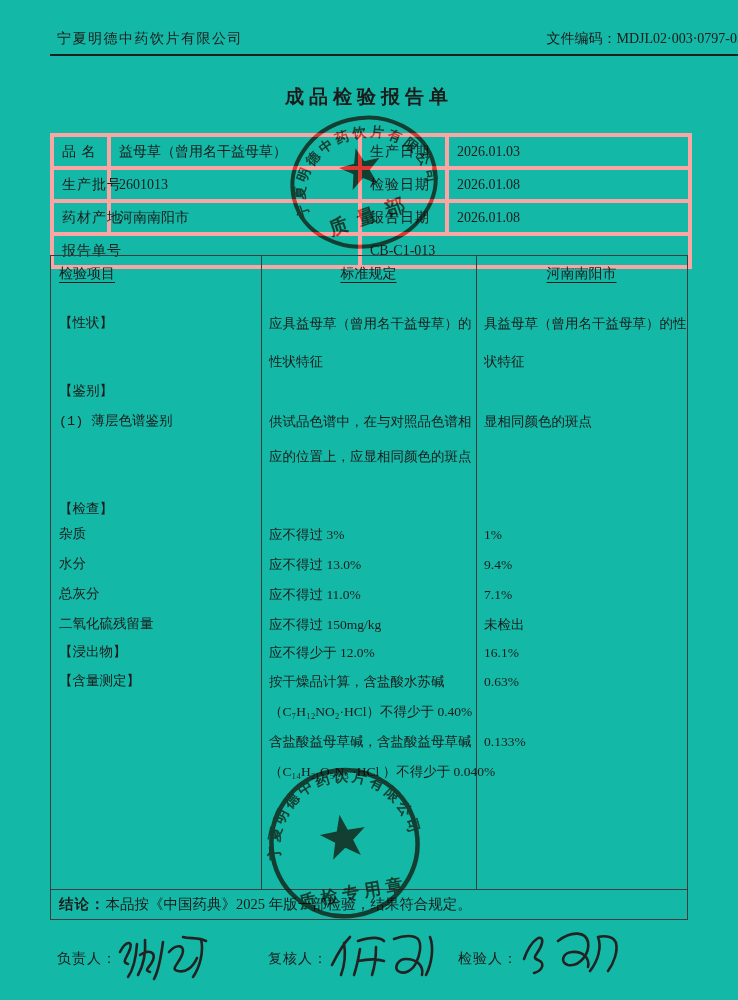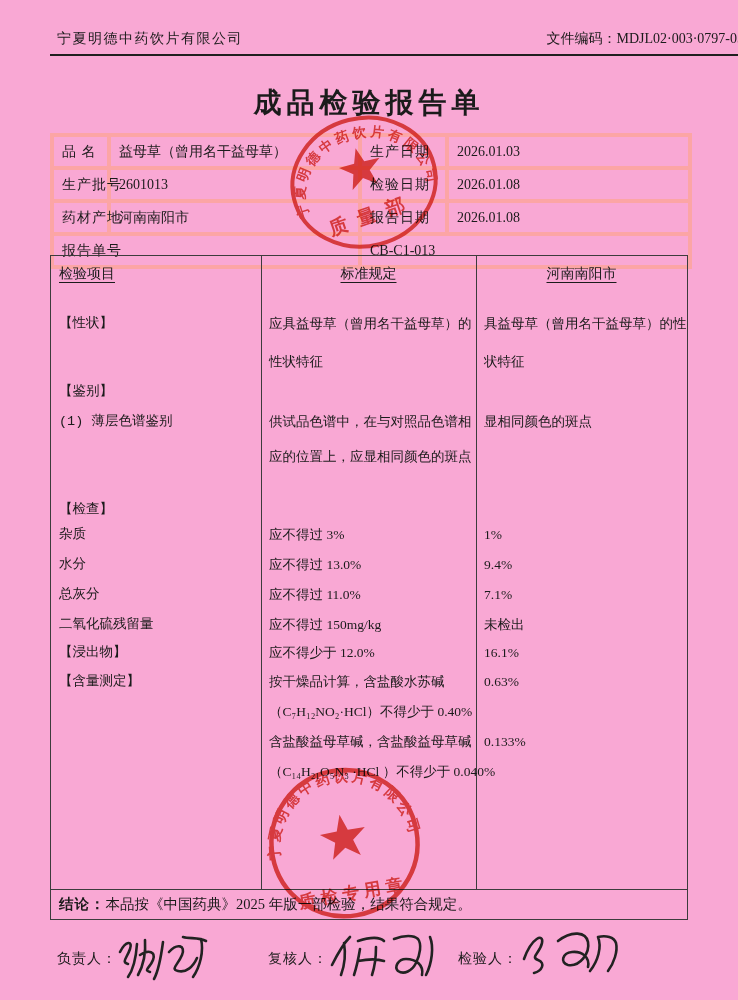--- a/index.html
+++ b/index.html
@@ -1,23 +1,23 @@
 <!DOCTYPE html>
 <html><head>
 <meta charset="utf-8">
 <style>
   html,body{margin:0;padding:0;background:#ffffff;}
-  .page{position:relative;width:738px;height:1000px;background:#f9a8d4;overflow:hidden;
+  .page{position:relative;width:738px;height:1000px;background:#14b8a6;overflow:hidden;
         font-family:"Liberation Serif","DejaVu Serif",serif;color:#1b1b1b;}
   
   .hdr-company{position:absolute;left:57px;top:30px;font-size:14px;letter-spacing:1.5px;}
   .hdr-code{position:absolute;right:-6px;top:30px;font-size:14px;white-space:nowrap;}
   .hdr-rule{position:absolute;left:50px;right:0;top:54px;height:2px;background:#1f1f1f;}
   .title{position:absolute;left:0;top:84px;width:100%;text-align:center;
-         font-size:28px;font-weight:bold;letter-spacing:5px;}
+         font-size:19px;font-weight:bold;letter-spacing:5px;}
   
   table.info{position:absolute;left:50px;top:133px;width:638px;border-collapse:collapse;table-layout:fixed;}
   table.info td{border:4px solid #fca5a5;height:29px;font-size:14px;padding:0 8px;
                 white-space:nowrap;overflow:visible;}
   table.info td.lbl{letter-spacing:1px;}
   
   .main{position:absolute;left:50px;top:255px;width:636px;height:663px;border:1px solid #3c3c3c;}
   .vline{position:absolute;top:0;width:1px;height:633px;background:#3c3c3c;}
   .vline.v1{left:210px}.vline.v2{left:425px}
   .mh{position:absolute;top:9px;font-size:14px;}

